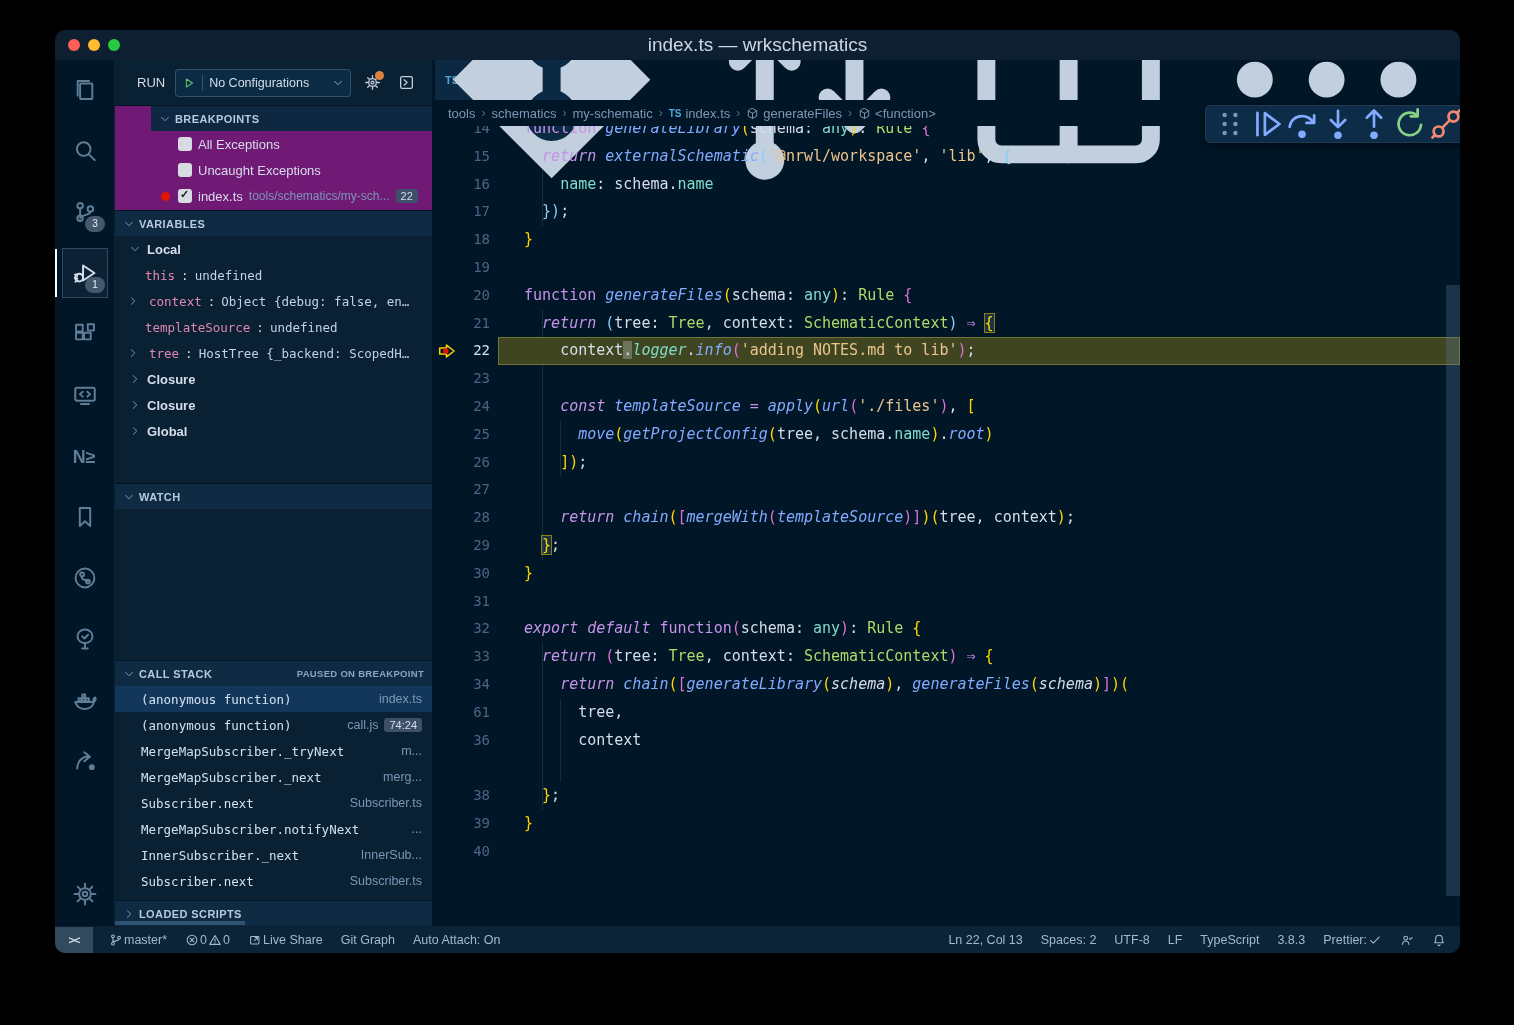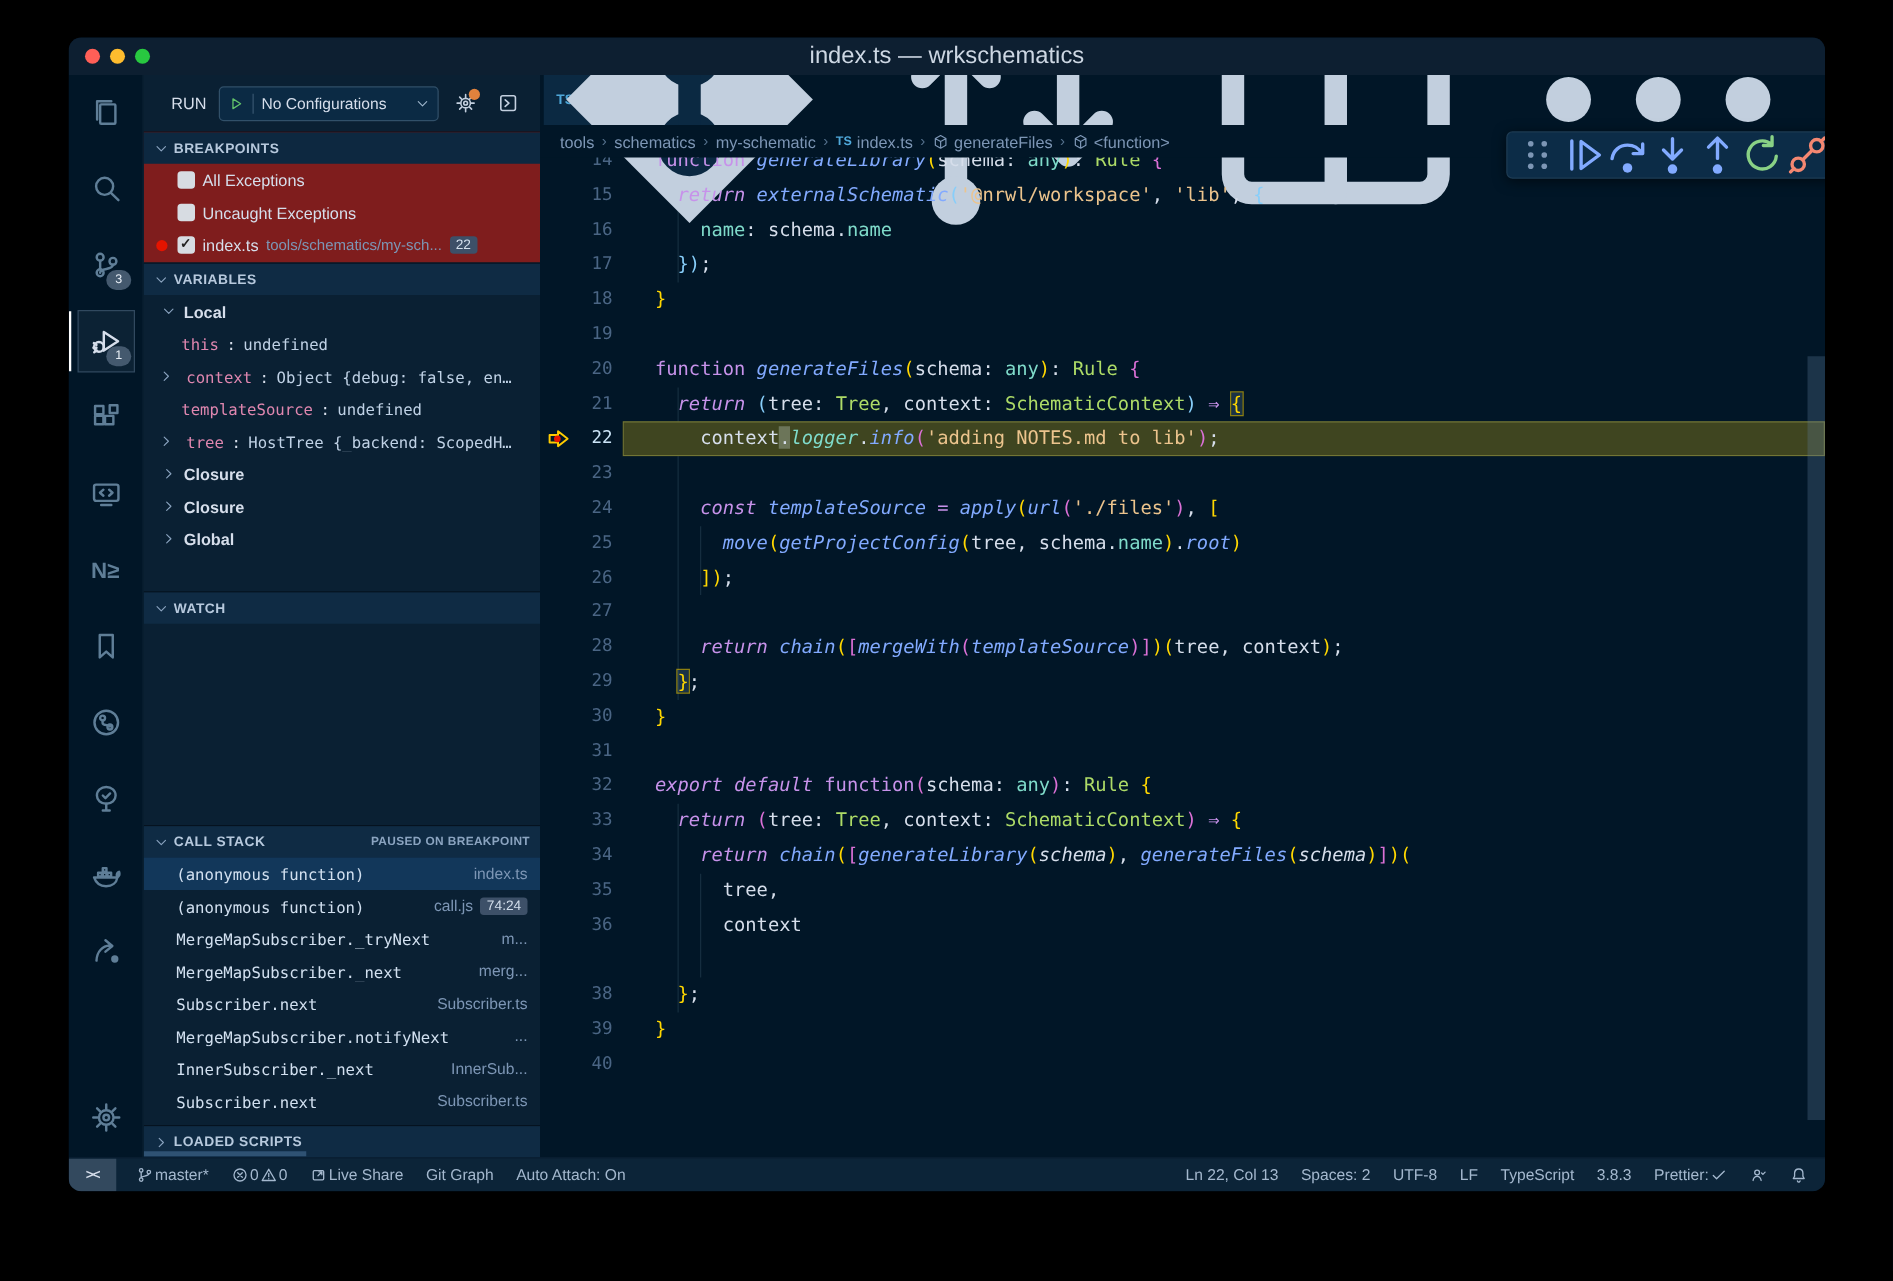--- a/index.html
+++ b/index.html
@@ -29,23 +29,23 @@
   .sec-run{position:absolute;left:0;right:0;top:0;height:45px;display:flex;align-items:center;padding:0 10px 0 22px;box-sizing:border-box;}
   .run-label{color:#d6deeb;font-size:13px;margin-right:10px;}
   .run-dd{height:26px;flex:0 0 162px;display:flex;align-items:center;background:#0b2a44;border:1px solid rgba(95,126,151,.45);border-radius:4px;padding:0 6px;gap:6px;}
   .run-dd .icon{width:14px;height:14px;color:#61c16a;}
   .run-dd-sep{width:1px;height:16px;background:rgba(95,126,151,.5);}
   .run-dd-label{color:#d6deeb;font-size:12.5px;flex:1;white-space:nowrap;overflow:hidden;}
   .run-dd .chev{width:12px;height:12px;color:#9fb6cc;}
   .run-btn{position:relative;width:26px;height:26px;display:flex;align-items:center;justify-content:center;color:#c3cfdf;margin-left:8px;}
   .run-btn .icon{width:17px;height:17px;}
   .run-dot{position:absolute;right:1px;top:1px;width:9px;height:9px;border-radius:50%;background:#e0823d;}
-  .sec-bp{top:45px;height:105px;background:#7f1d1d;}
+  .sec-bp{top:45px;height:105px;background:#701a75;padding-left:36px;}
   .sec-vars{top:150px;height:273px;}
-  .sec-watch{top:413px;height:139px;}
+  .sec-watch{top:423px;height:139px;}
   .sec-stack{top:600px;height:240px;}
   .sec-loaded{top:840px;height:26px;background:#0f2b44;}
   .sec-header{height:25px;display:flex;align-items:center;padding:0 8px;gap:4px;background:#0f2b44;color:#b7c9dd;font-size:11px;font-weight:bold;letter-spacing:.4px;}
   .sec-bp .sec-header{background:#0d2840;}
   .sec-header .chev{width:12px;height:12px;color:#8ba4c0;flex:none;}
   .sec-header .hdr-right{margin-left:auto;font-size:9.5px;color:#8ba4c0;letter-spacing:.3px;font-weight:bold;}
   .row{height:26px;display:flex;align-items:center;font-size:13px;color:#d6deeb;padding:0 8px;gap:6px;white-space:nowrap;overflow:hidden;}
   .bp-dot{width:9px;height:9px;border-radius:50%;background:#e51400;flex:none;margin-left:2px;}
   .bp-dot.empty{background:transparent;}
   .checkbox{width:14px;height:14px;border-radius:3px;background:#d7dce2;flex:none;margin-left:13px;position:relative;}
@@ -499,21 +499,21 @@
           <div class="code-line" style="top: 360.8px;"><span class="ln">25</span><span class="ltxt"><span class="c-fg">      </span><span class="c-fn">move</span><span class="c-gold">(</span><span class="c-fn">getProjectConfig</span><span class="c-gold">(</span><span class="c-fg">tree</span><span class="c-fg">, </span><span class="c-fg">schema</span><span class="c-fg">.</span><span class="c-cy">name</span><span class="c-gold">)</span><span class="c-fg">.</span><span class="c-fn">root</span><span class="c-gold">)</span></span></div>
           <div class="code-line" style="top: 388.6px;"><span class="ln">26</span><span class="ltxt"><span class="c-fg">    </span><span class="c-gold">])</span><span class="c-fg">;</span></span></div>
           <div class="code-line" style="top: 416.4px;"><span class="ln">27</span><span class="ltxt"></span></div>
           <div class="code-line" style="top: 444.2px;"><span class="ln">28</span><span class="ltxt"><span class="c-fg">    </span><span class="c-kwi">return </span><span class="c-fn">chain</span><span class="c-gold">(</span><span class="c-orchid">[</span><span class="c-fn">mergeWith</span><span class="c-orchid">(</span><span class="c-fn">templateSource</span><span class="c-orchid">)</span><span class="c-orchid">]</span><span class="c-gold">)</span><span class="c-gold">(</span><span class="c-fg">tree</span><span class="c-fg">, </span><span class="c-fg">context</span><span class="c-gold">)</span><span class="c-fg">;</span></span></div>
           <div class="code-line" style="top: 472px;"><span class="ln">29</span><span class="ltxt"><span class="c-fg">  </span><span class="c-goldm">}</span><span class="c-fg">;</span></span></div>
           <div class="code-line" style="top: 499.8px;"><span class="ln">30</span><span class="ltxt"><span class="c-gold">}</span></span></div>
           <div class="code-line" style="top: 527.6px;"><span class="ln">31</span><span class="ltxt"></span></div>
           <div class="code-line" style="top: 555.4px;"><span class="ln">32</span><span class="ltxt"><span class="c-kwi">export </span><span class="c-kwi">default </span><span class="c-kwu">function</span><span class="c-orchid">(</span><span class="c-fg">schema</span><span class="c-fg">: </span><span class="c-cy">any</span><span class="c-orchid">)</span><span class="c-fg">: </span><span class="c-ty">Rule</span><span class="c-fg"> </span><span class="c-gold">{</span></span></div>
           <div class="code-line" style="top: 583.2px;"><span class="ln">33</span><span class="ltxt"><span class="c-fg">  </span><span class="c-kwi">return </span><span class="c-orchid">(</span><span class="c-fg">tree</span><span class="c-fg">: </span><span class="c-ty">Tree</span><span class="c-fg">, </span><span class="c-fg">context</span><span class="c-fg">: </span><span class="c-ty">SchematicContext</span><span class="c-orchid">)</span><span class="c-fg"> </span><span class="c-kwu">⇒</span><span class="c-fg"> </span><span class="c-gold">{</span></span></div>
           <div class="code-line" style="top: 611px;"><span class="ln">34</span><span class="ltxt"><span class="c-fg">    </span><span class="c-kwi">return </span><span class="c-fn">chain</span><span class="c-gold">(</span><span class="c-orchid">[</span><span class="c-fn">generateLibrary</span><span class="c-gold">(</span><span class="c-fgi">schema</span><span class="c-gold">)</span><span class="c-fg">, </span><span class="c-fn">generateFiles</span><span class="c-gold">(</span><span class="c-fgi">schema</span><span class="c-gold">)</span><span class="c-orchid">]</span><span class="c-gold">)</span><span class="c-gold">(</span></span></div>
-          <div class="code-line" style="top: 638.8px;"><span class="ln">35</span><span class="ltxt"><span class="c-fg">      </span><span class="c-fg">tree</span><span class="c-fg">,</span></span></div>
+          <div class="code-line" style="top: 638.8px;"><span class="ln">61</span><span class="ltxt"><span class="c-fg">      </span><span class="c-fg">tree</span><span class="c-fg">,</span></span></div>
           <div class="code-line" style="top: 666.6px;"><span class="ln">36</span><span class="ltxt"><span class="c-fg">      </span><span class="c-fg">context</span></span></div>
           <div class="code-line" style="top: 722.2px;"><span class="ln">38</span><span class="ltxt"><span class="c-fg">  </span><span class="c-gold">}</span><span class="c-fg">;</span></span></div>
           <div class="code-line" style="top: 750px;"><span class="ln">39</span><span class="ltxt"><span class="c-gold">}</span></span></div>
           <div class="code-line" style="top: 777.8px;"><span class="ln">40</span><span class="ltxt"></span></div>
         </div>
       <div class="tabbar">
         <div class="tab">
           <span class="ts-badge">TS</span>
           <span class="tab-label">index.ts</span>
           <span class="tab-close">✕</span>

